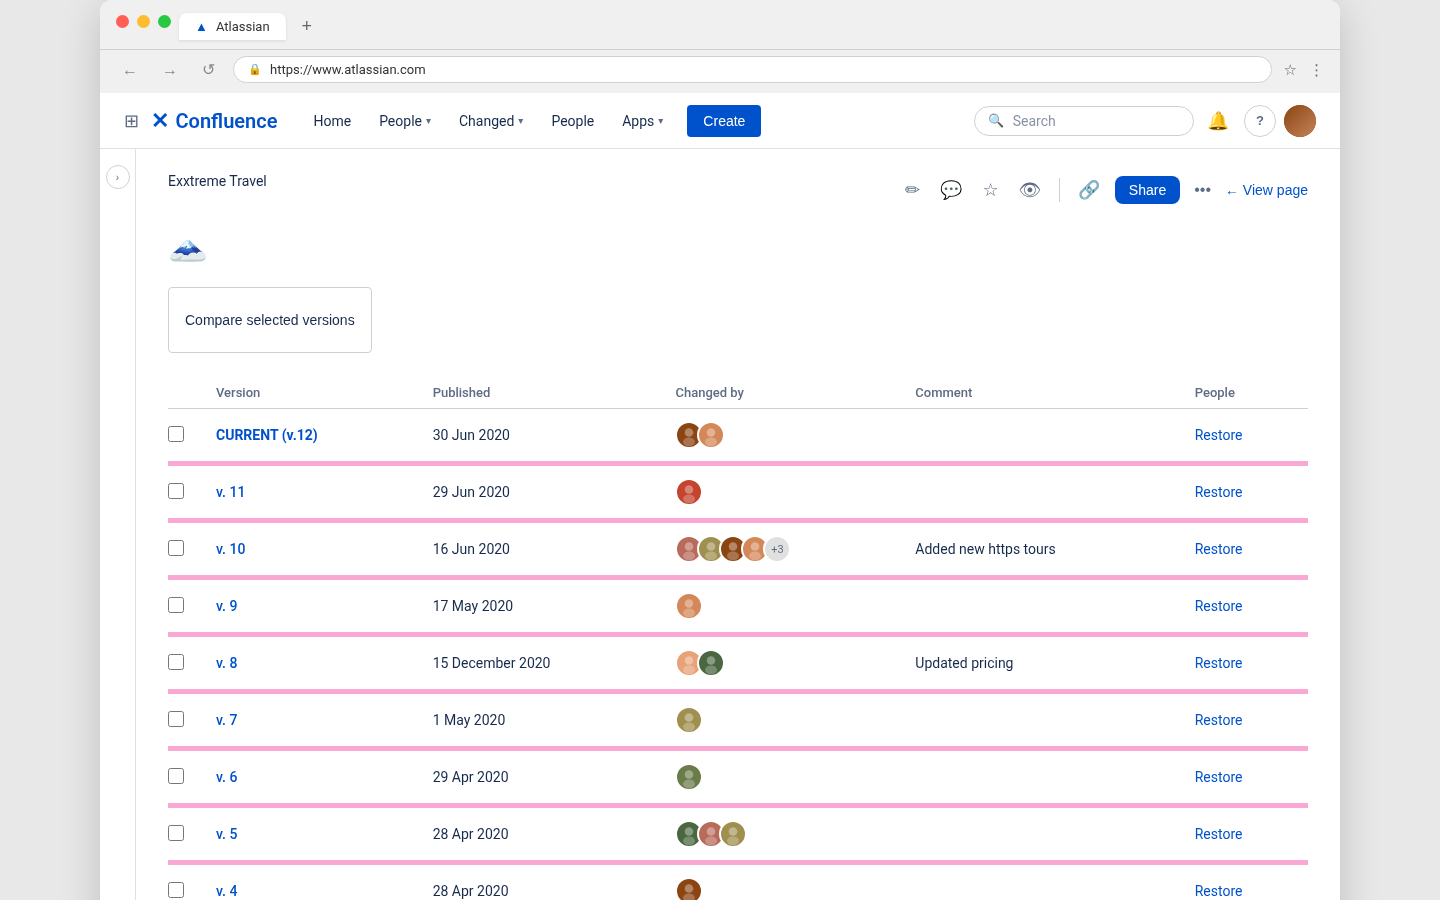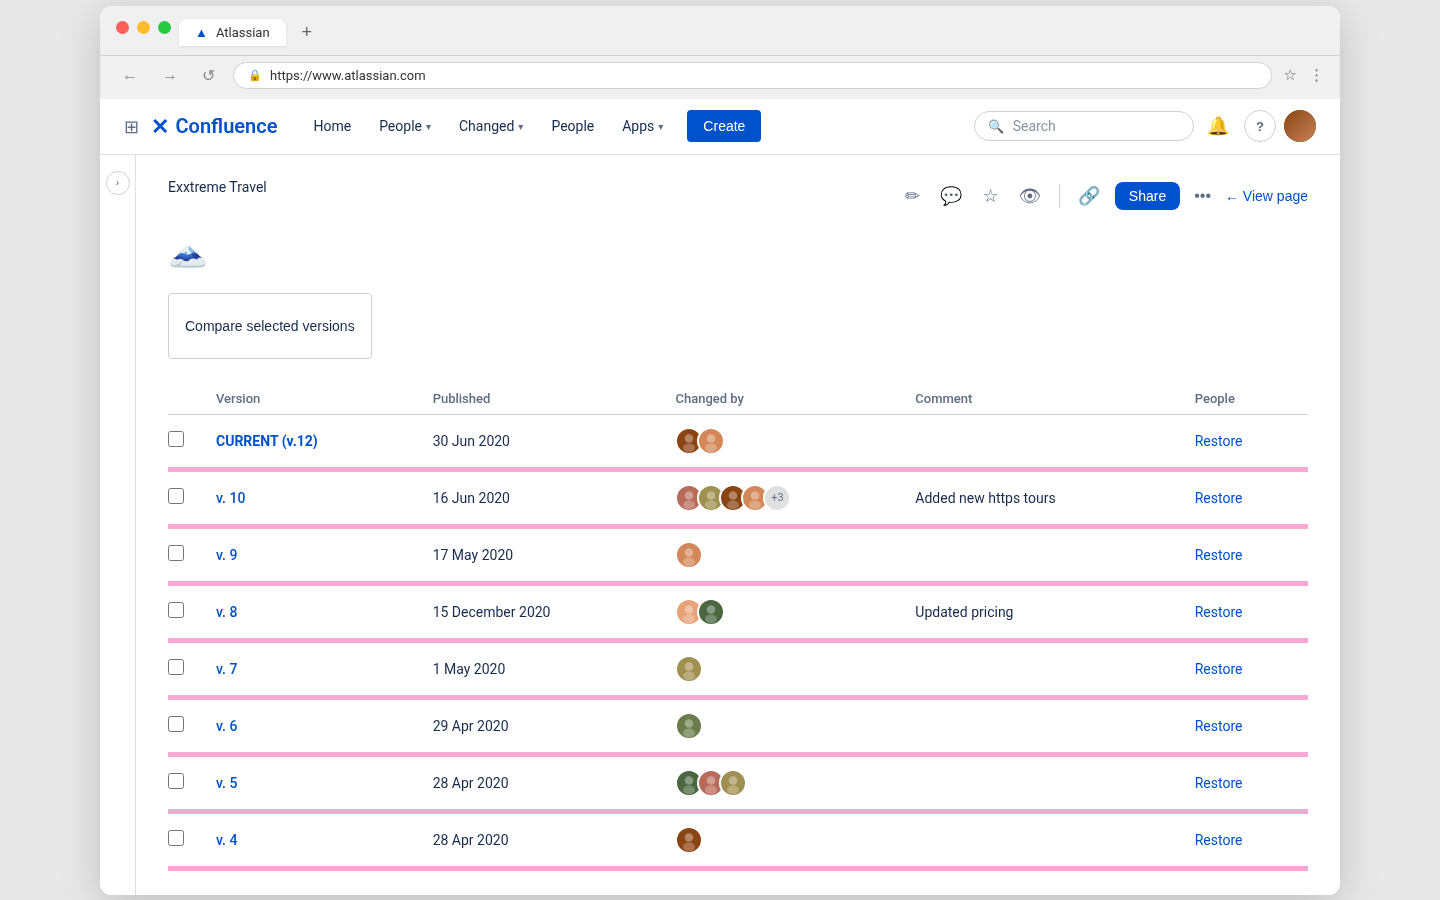--- a/index.html
+++ b/index.html
@@ -219,20 +219,37 @@
                       <ellipse cx="14" cy="22" rx="7" ry="5" fill="rgba(255,255,255,0.25)"></ellipse>
                     </svg>
                   </div>
                 </div>
               </td>
               <td></td>
               <td><span class="restore-link">Restore</span></td>
             </tr>
             <tr>
               <td><input type="checkbox" class="checkbox" style=""></td>
+              <td><span style="color: rgb(0, 82, 204); font-weight: 500; cursor: pointer;">v. 11</span></td>
+              <td>29 Jun 2020</td>
+              <td>
+                <div class="avatars">
+                  <div class="avatar" style="background: rgb(196, 68, 46); margin-left: 0px;">
+                    <svg width="28" height="28" viewBox="0 0 28 28">
+                      <circle cx="14" cy="11" r="5" fill="rgba(255,255,255,0.35)"></circle>
+                      <ellipse cx="14" cy="22" rx="7" ry="5" fill="rgba(255,255,255,0.25)"></ellipse>
+                    </svg>
+                  </div>
+                </div>
+              </td>
+              <td></td>
+              <td><span class="restore-link">Restore</span></td>
+            </tr>
+            <tr>
+              <td><input type="checkbox" class="checkbox" style=""></td>
               <td><span style="color: rgb(0, 82, 204); font-weight: 500; cursor: pointer;">v. 10</span></td>
               <td>16 Jun 2020</td>
               <td>
                 <div class="avatars">
                   <div class="avatar" style="background: rgb(184, 107, 90); margin-left: 0px;">
                     <svg width="28" height="28" viewBox="0 0 28 28">
                       <circle cx="14" cy="11" r="5" fill="rgba(255,255,255,0.35)"></circle>
                       <ellipse cx="14" cy="22" rx="7" ry="5" fill="rgba(255,255,255,0.25)"></ellipse>
                     </svg>
                   </div>

